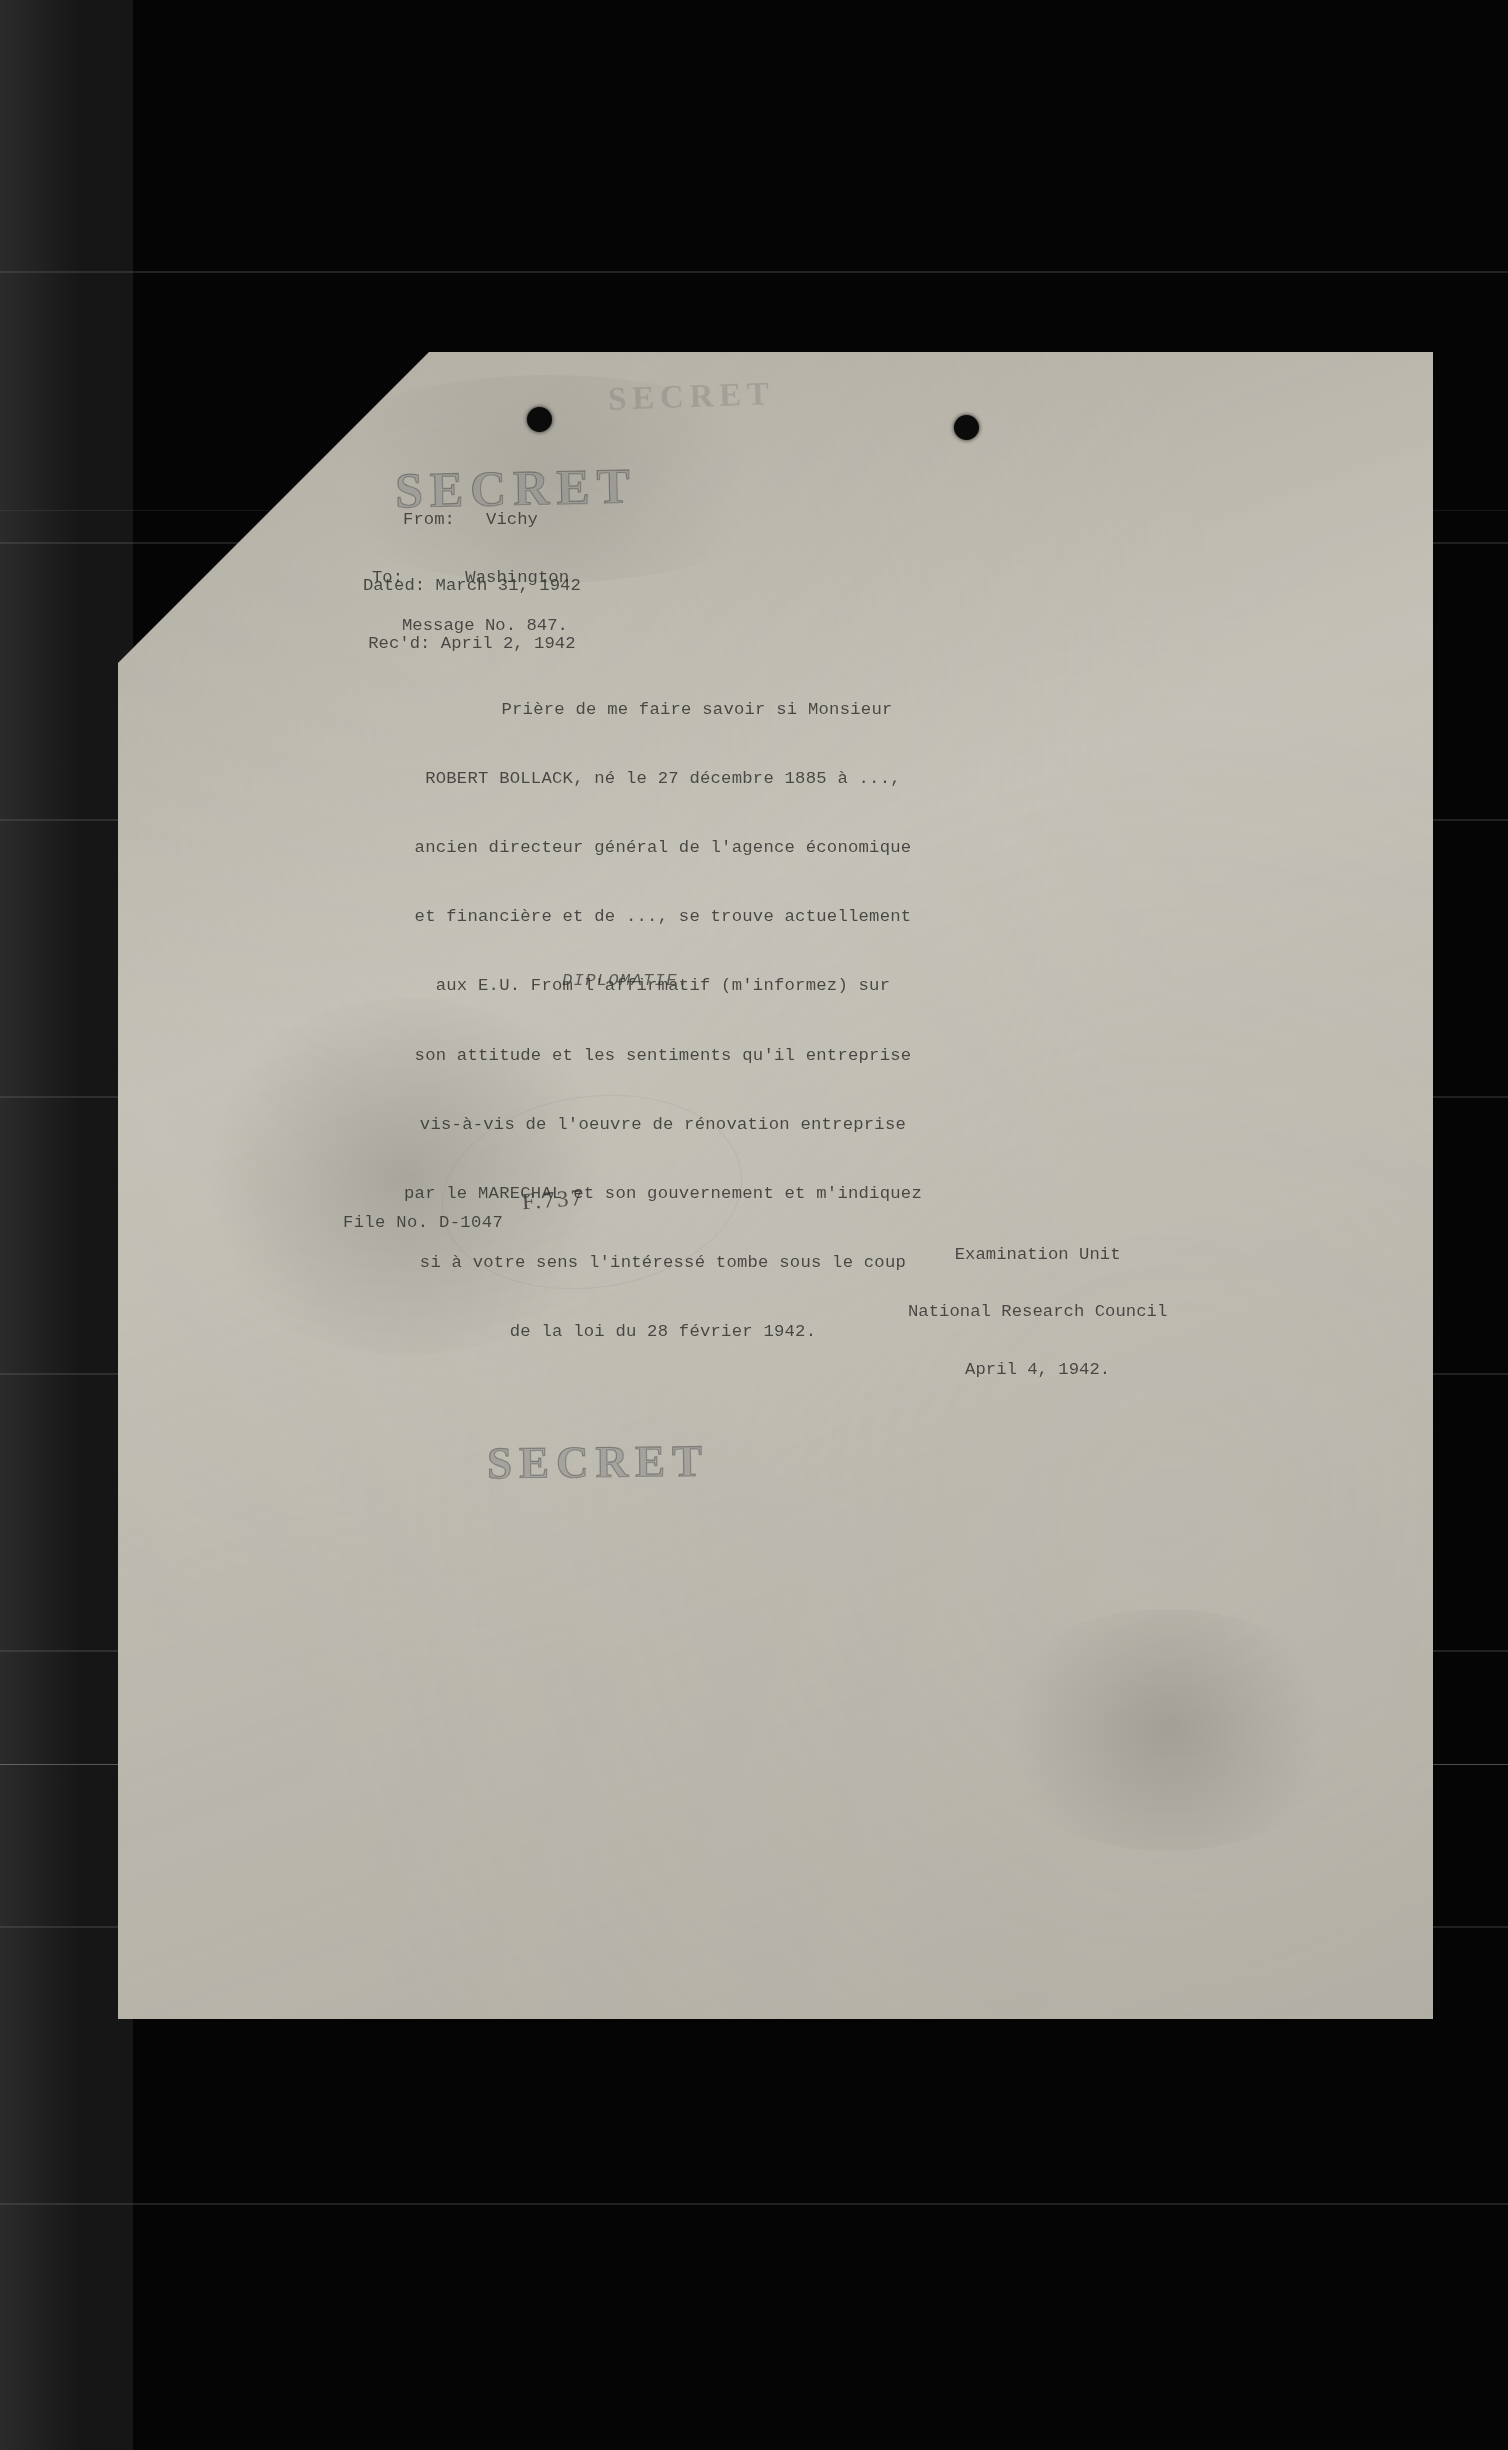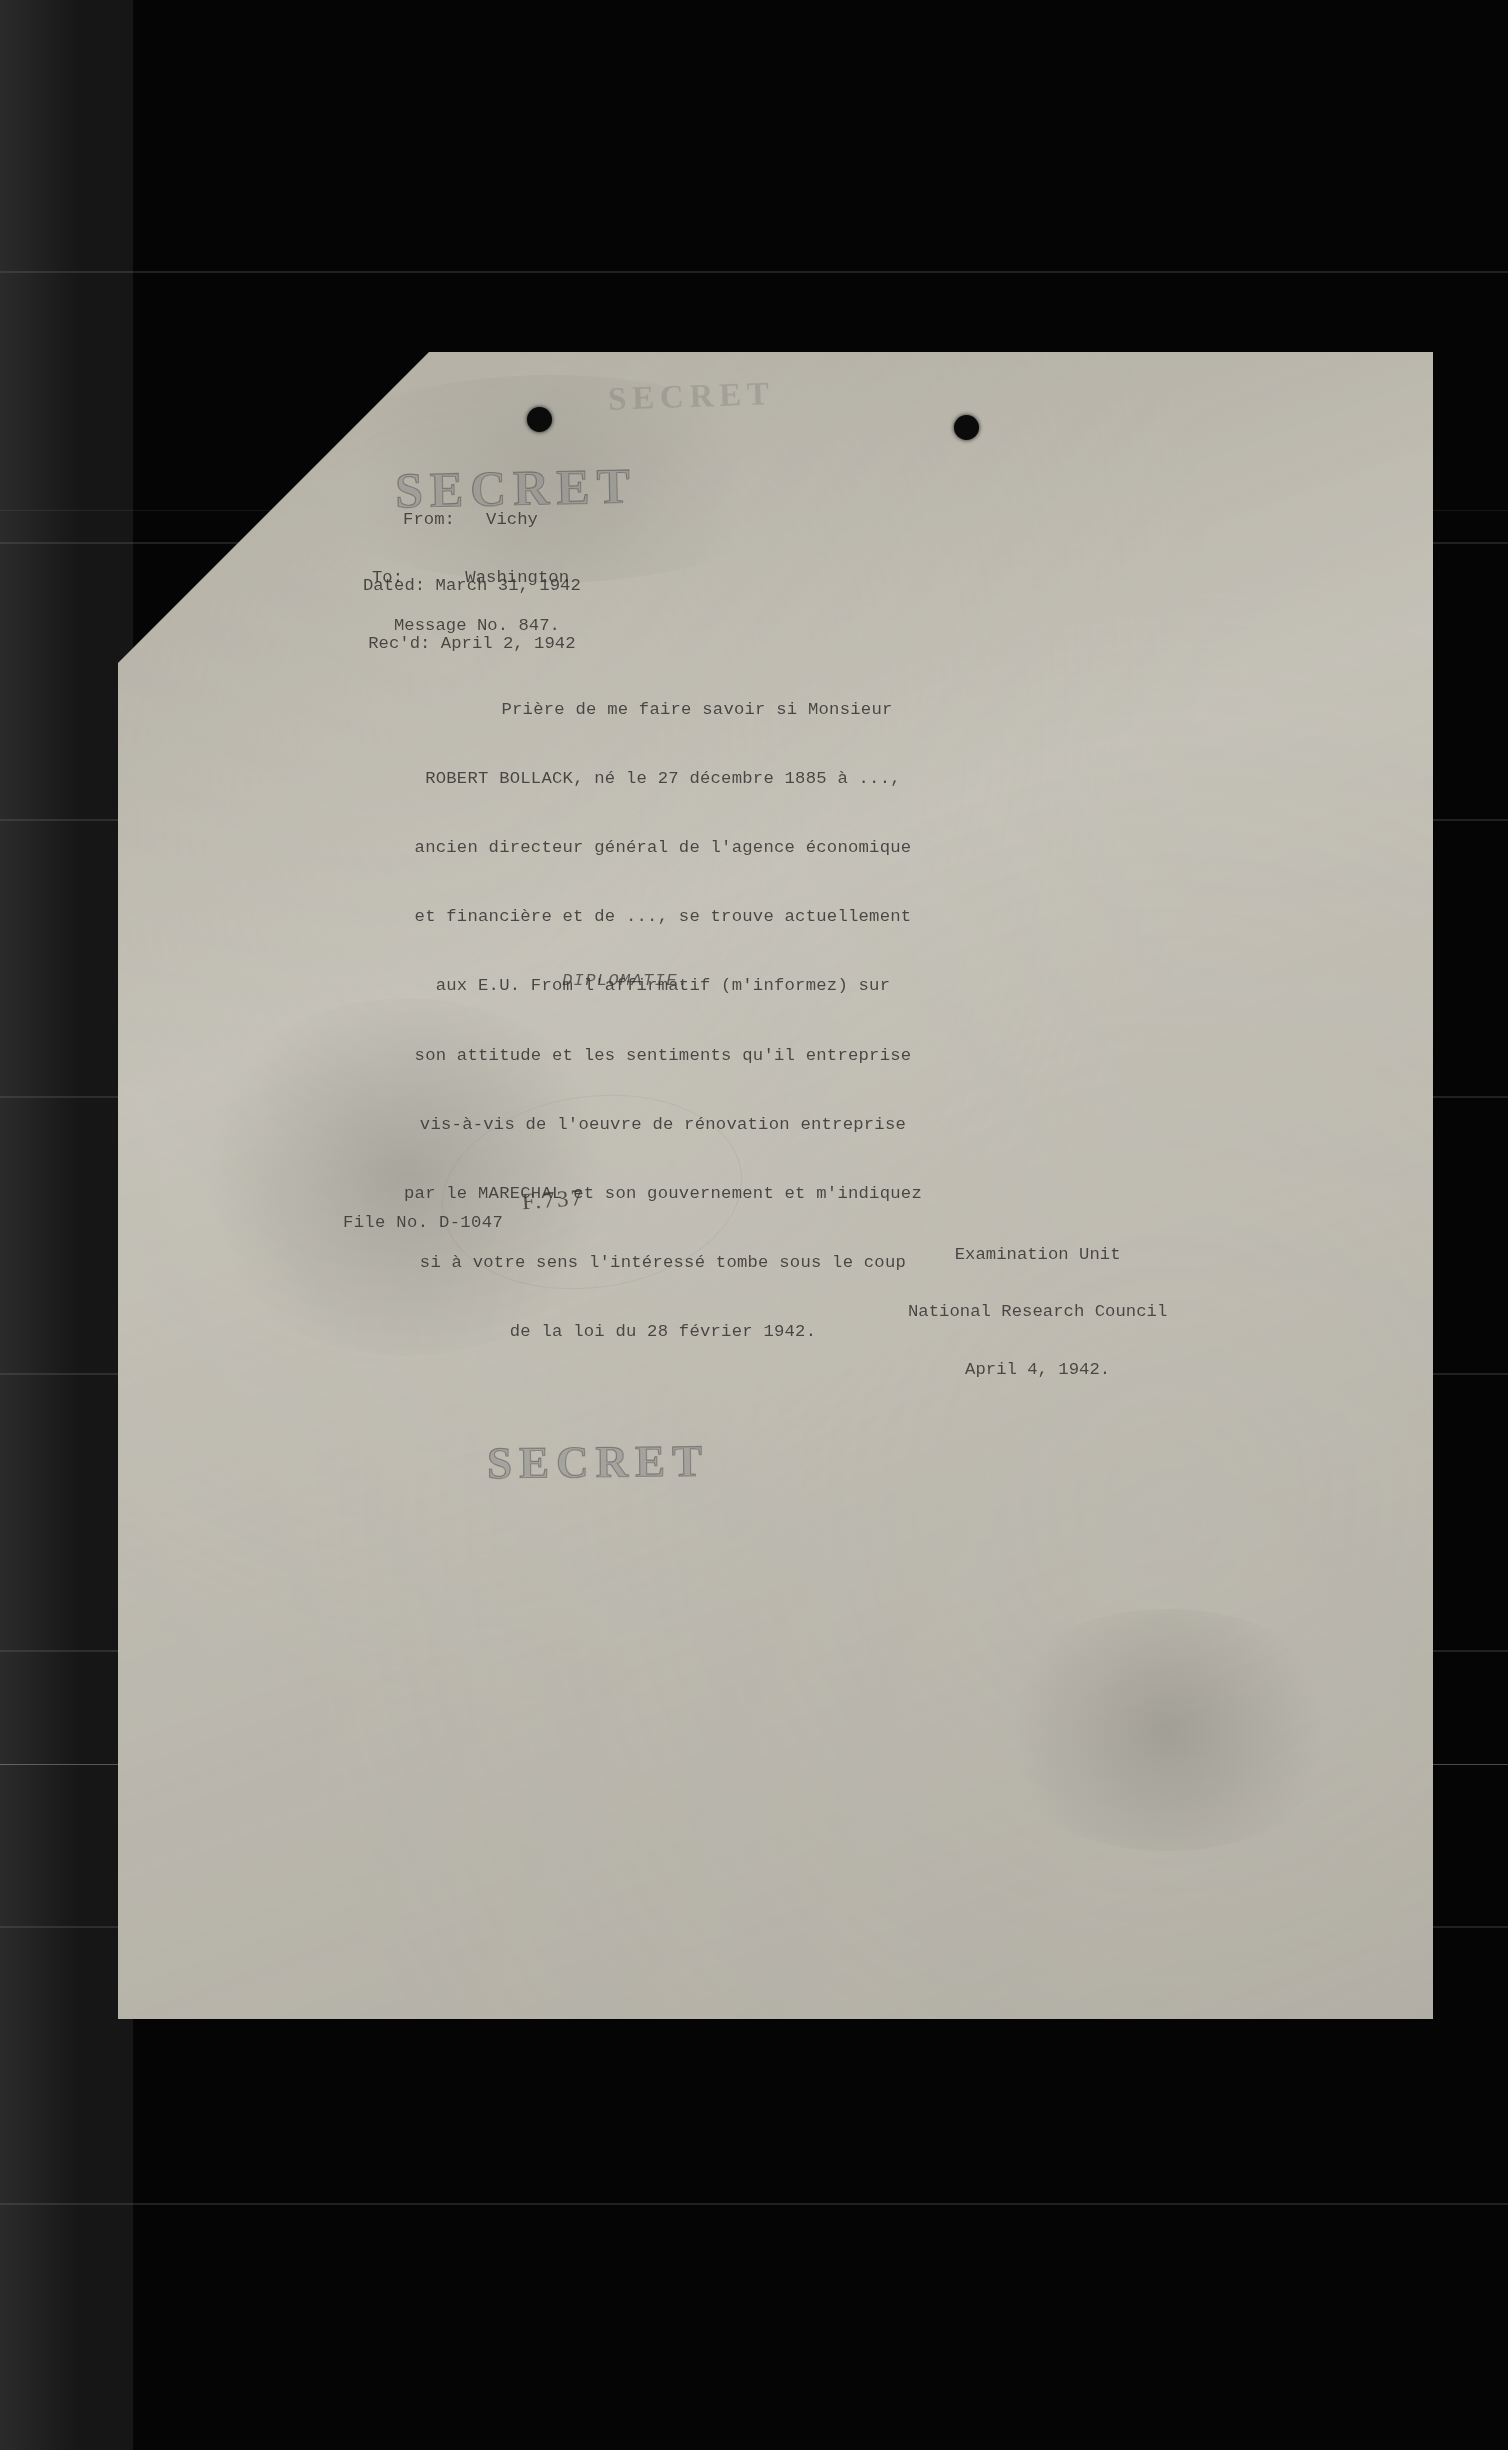--- a/index.html
+++ b/index.html
@@ -134,21 +134,21 @@
     line-height: 1.0;
     white-space: pre;
     opacity: 0.82;
     text-shadow: 0.3px 0.3px 0 rgba(255,255,255,0.22);
     text-align: center;
   }
   #header-block { left: 254px; top: 124px; }
   #header-block .line { margin-bottom: 7px; }
   #dated-block { left: 245px; top: 190px; }
   #dated-block .line { margin-bottom: 7px; }
-  #message-no { left: 276px; top: 265px; }
+  #message-no { left: 284px; top: 265px; }
 
   #body-block { left: 242px; top: 314px; margin-left: 44px; }
   #body-block .line {
     margin-bottom: 17.3px;
     letter-spacing: 0.2px;
   }
   #body-block .indent { padding-left: 68px; }
 
   #signature { left: 444px; top: 620px; letter-spacing: 1.2px; opacity: 0.70; font-style: italic; }
 

